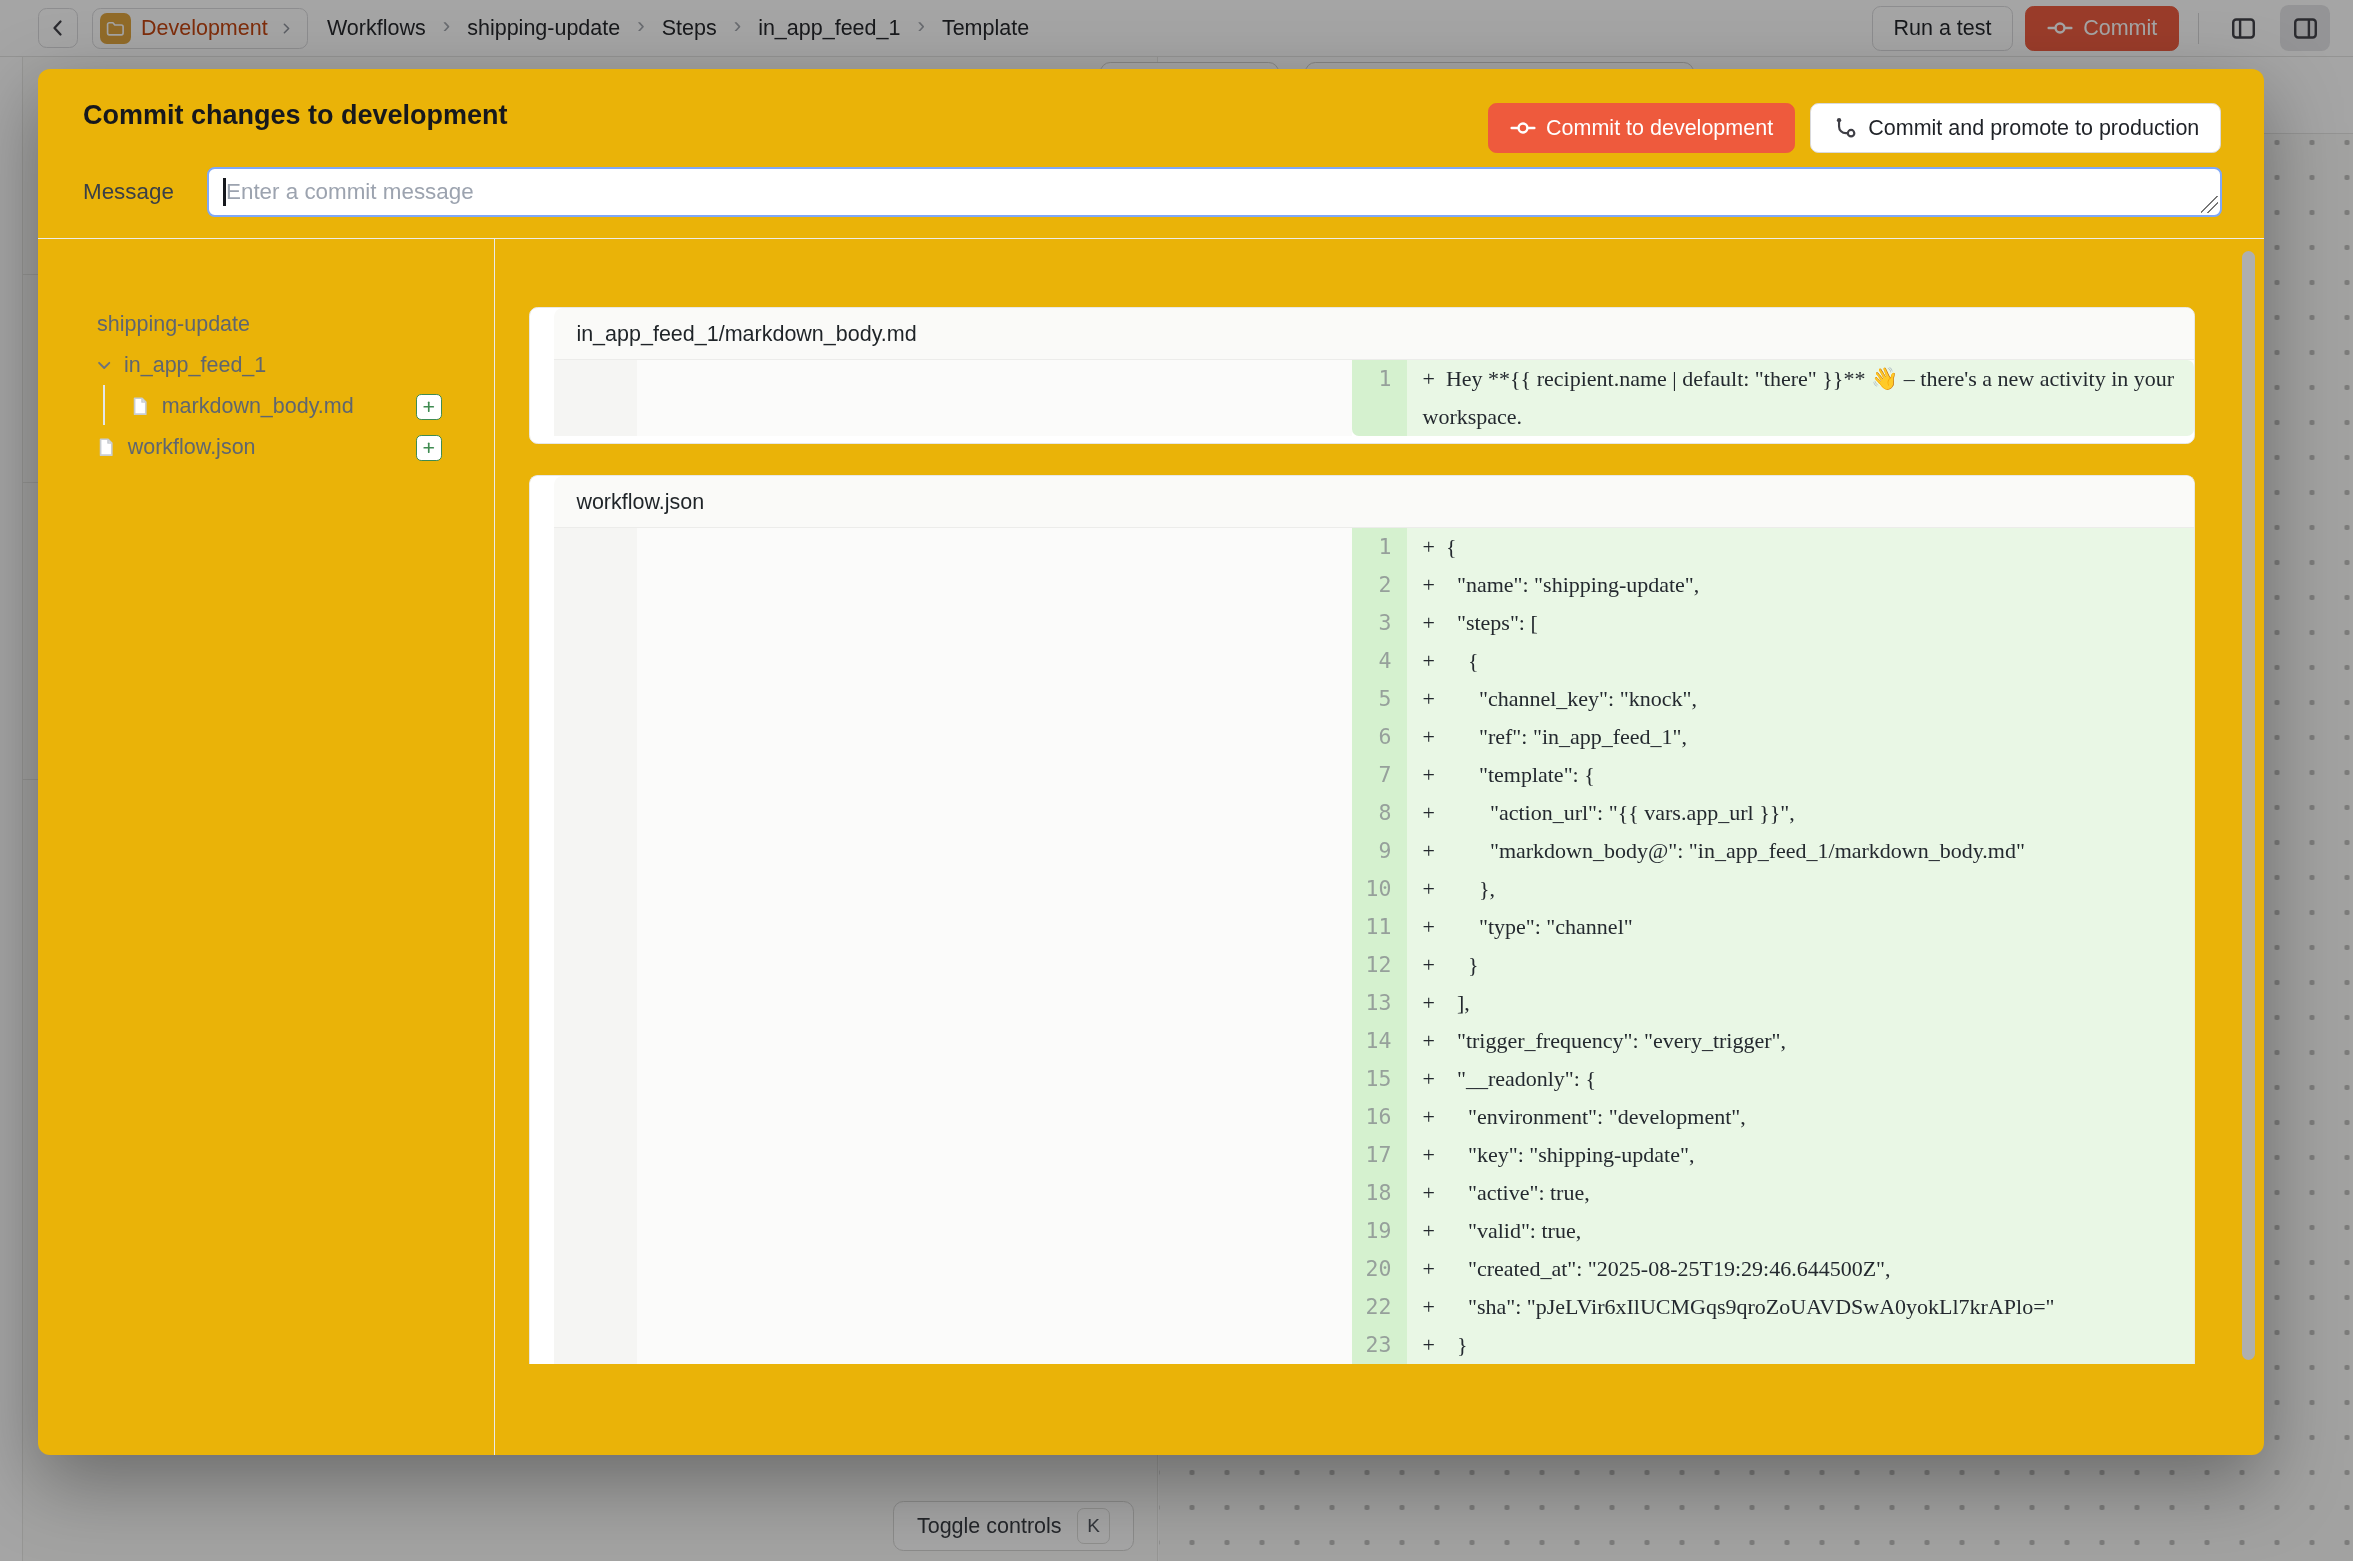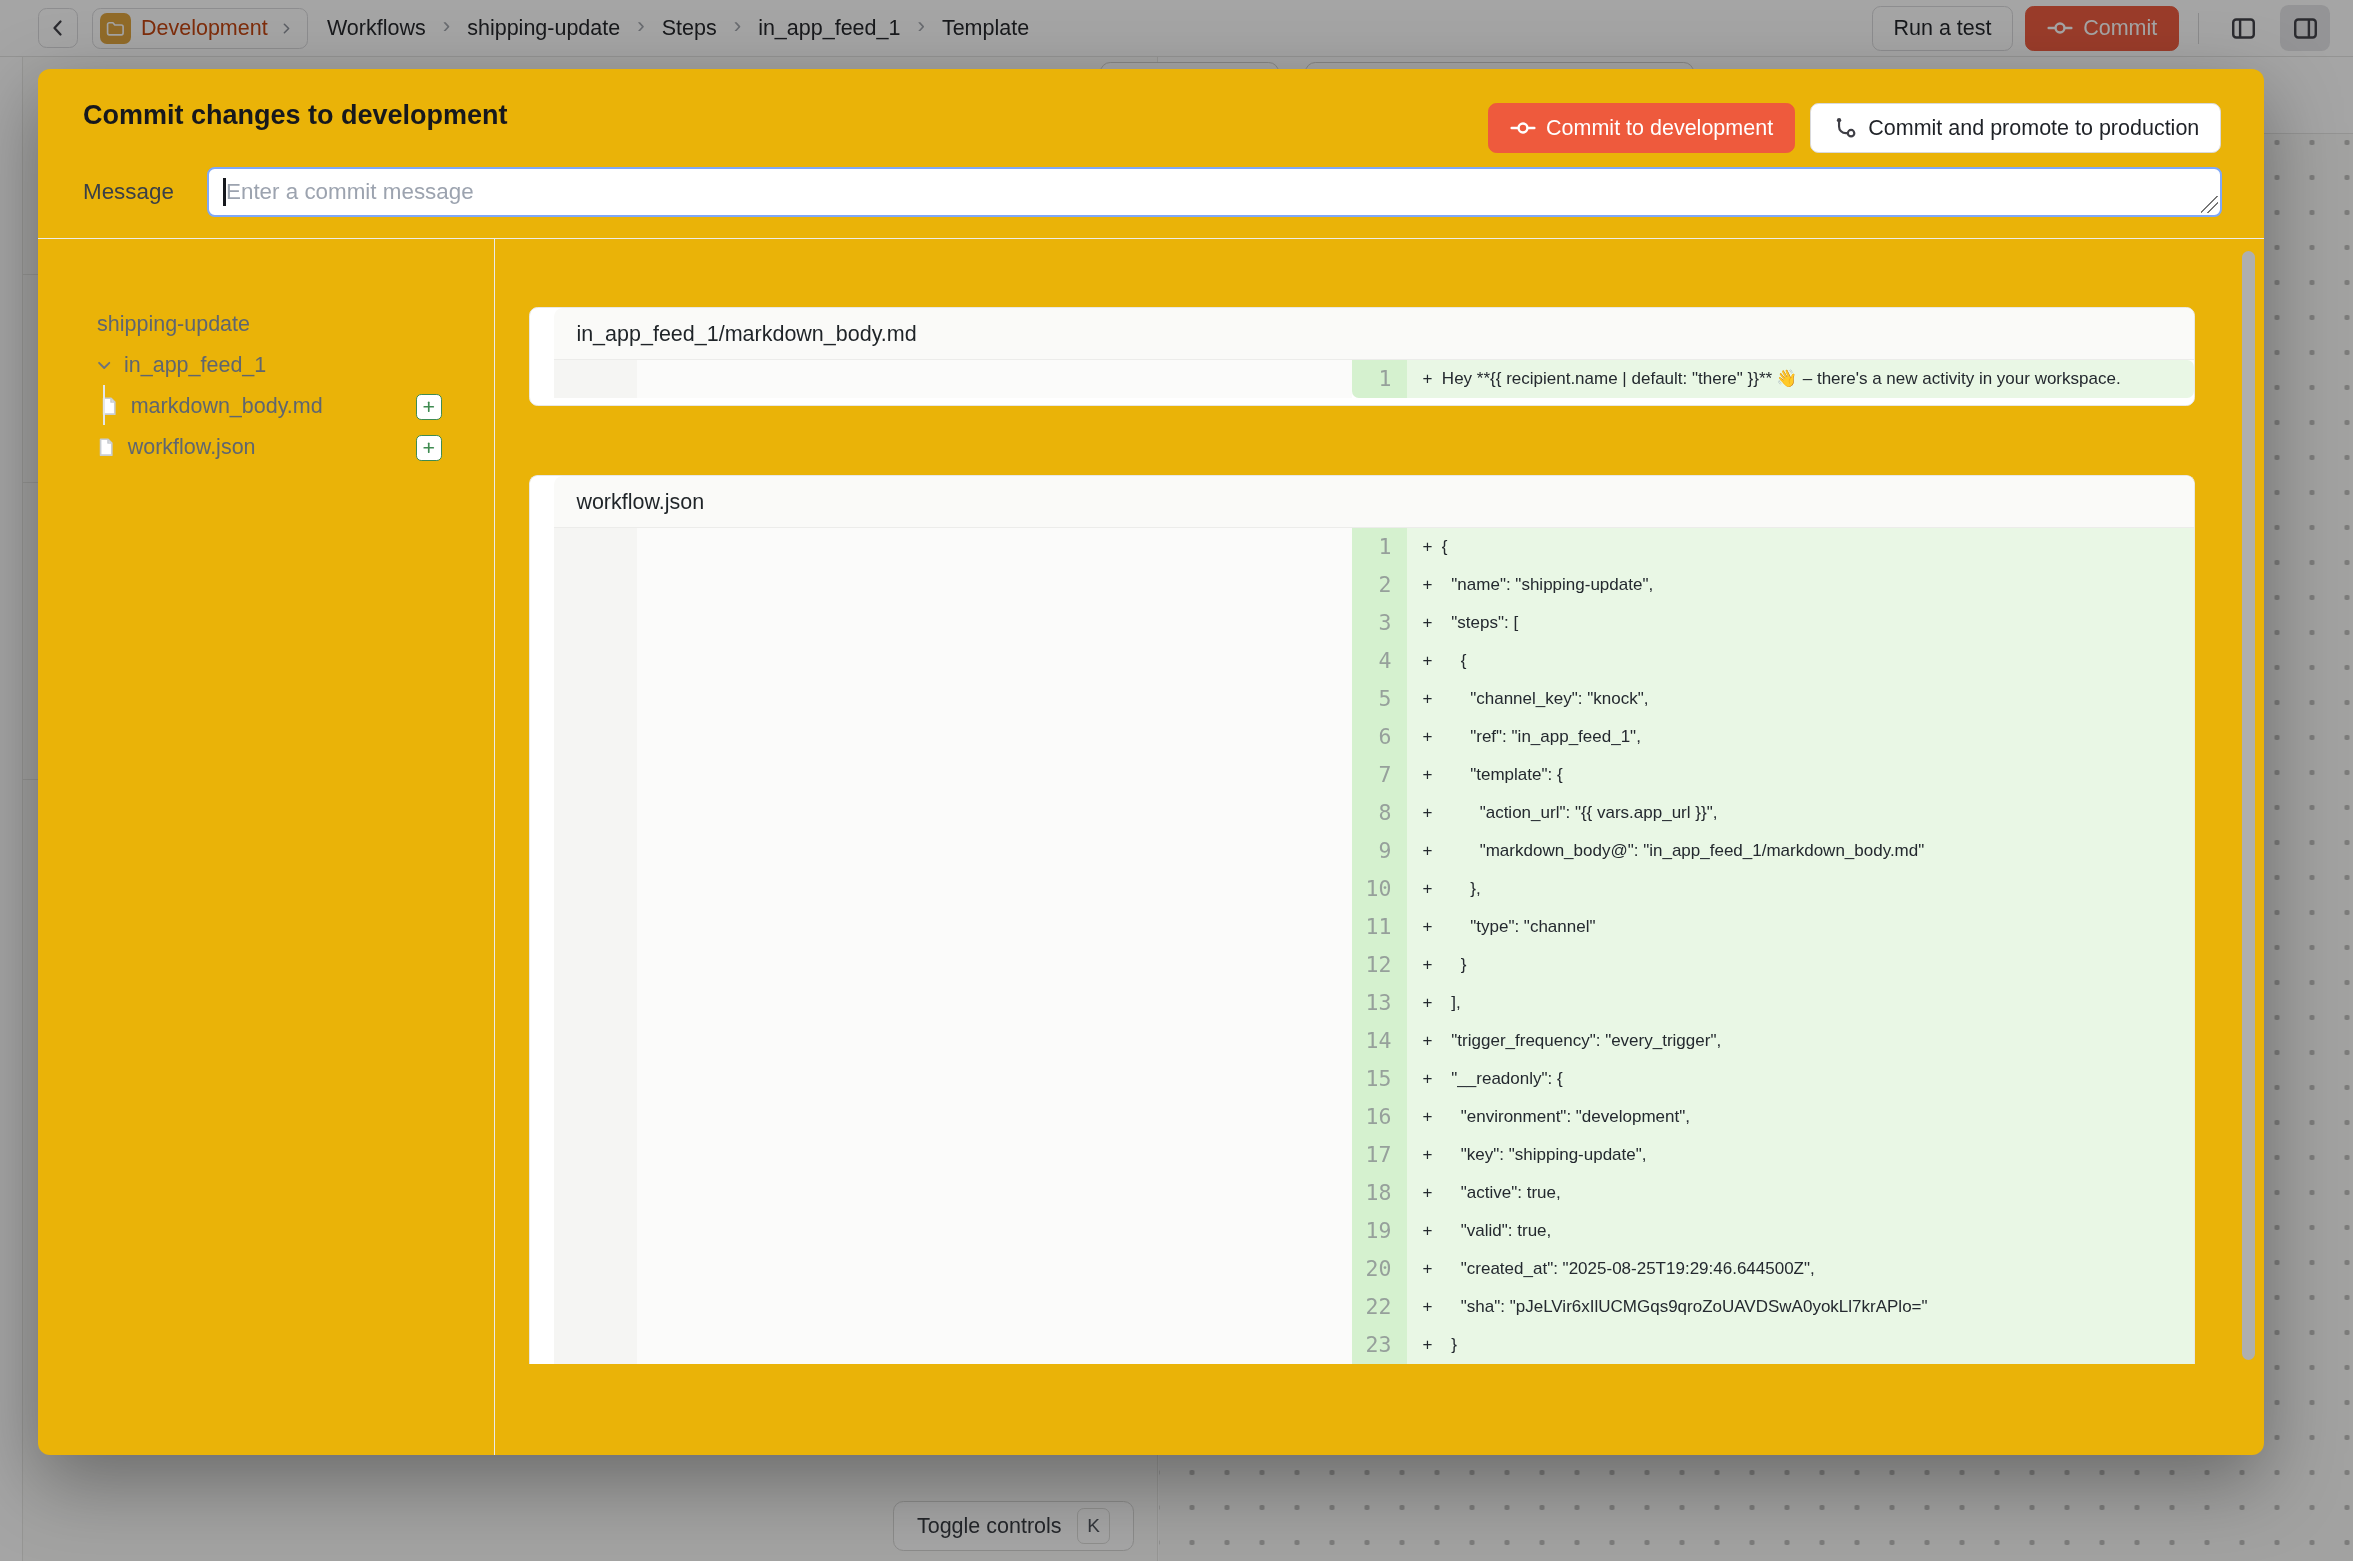--- a/index.html
+++ b/index.html
@@ -62,41 +62,41 @@
   .msg-caret { position:absolute; left:16.4px; top:11.2px; width:2.2px; height:27.5px; background:#16181D; }
   .msg-grip { position:absolute; right:4.3px; bottom:4.3px; width:17px; height:17px;
               background:linear-gradient(135deg, transparent 0 45%, #777 45% 52%, transparent 52% 66%, #777 66% 73%, transparent 73%); }
 
   .m-body { position:absolute; left:0; top:170px; right:0; bottom:0; }
   .tree { position:absolute; left:0; top:0; bottom:0; width:457px; border-right:1.3px solid #EAEAE8; padding-top:65px; }
   .tree-row { position:relative; height:41px; display:flex; align-items:center; font-size:21.5px; color:#5F6670; }
   .tree-row .grow { flex:1; }
   .t-root { padding-left:59px; }
   .t-folder { padding-left:55px; gap:8.6px; }
-  .t-file1 { padding-left:60px; gap:10.3px; }
+  .t-file1 { padding-left:91px; gap:10.3px; }
   .t-file2 { padding-left:57px; gap:10.3px; }
   .tree-vline { position:absolute; left:65px; top:146px; width:1.7px; height:40px; background:#E4E6E9; }
   .plus-btn { width:26px; height:26px; border:1.7px solid #3F8B51; border-radius:5.2px; margin-right:52px;
               display:flex; align-items:center; justify-content:center; background:#fff; }
 
   .content { position:absolute; left:457px; right:0; top:0; bottom:0; overflow:hidden; }
   .diff-card { position:absolute; left:34px; width:1666px; border:1.3px solid #E8E8E5; border-radius:8.6px; background:#fff;padding-left:24px; }
   .card-md { top:68px; }
   .card-wf { top:236px; border-bottom:none; border-radius:8.6px 8.6px 0 0; }
   .diff-title { height:52px; line-height:52px; padding:0 22.4px; background:#FAFAF8; border-bottom:1.3px solid #ECECEA;
                 border-radius:8.6px 8.6px 0 0; font-size:21.5px; color:#1F2428; font-weight:500; }
   .diff-rows { background:#fff; }
   .card-md .diff-rows { padding-bottom:6.9px; border-radius:0 0 8.6px 8.6px; }
   .diff-row { display:flex; align-items:stretch; }
   .old-gutter { width:83px; background:#F5F5F3; flex:0 0 auto; }
   .old-code { flex:1; background:#FBFBFA; }
   .num-cell { width:55px; flex:0 0 auto; background:#D5F1CF; color:#96A09B; font-family:"DejaVu Sans Mono",monospace;
               font-size:21.5px; line-height:38px; text-align:right; padding-right:15.5px; }
-  .code-cell { width:787px; flex:0 0 auto; background:#E9F7E5; color:#24292F; font-family:Liberation Sans, sans-serif;
-               font-size:17px; line-height:38px; padding:0 8.6px 0 15.5px; white-space:pre-wrap; word-break:break-all; }
+  .code-cell { width:787px; flex:0 0 auto; background:#E9F7E5; color:#24292F; font-family:Liberation Serif, serif;
+               font-size:22px; line-height:38px; padding:0 8.6px 0 15.5px; white-space:pre-wrap; word-break:break-all; }
   .card-md .num-cell { border-radius:0 0 0 6.9px; }
   .card-md .code-cell { border-radius:0 6.9px 6.9px 0; }
   .scroll-thumb { position:absolute; right:8.6px; top:12px; width:13.8px; height:1109px; background:#AFAFAF; border-radius:6.9px; }
 
   svg { display:block; }
 </style>
 </head>
 <body>
 
 <div class="stage">

